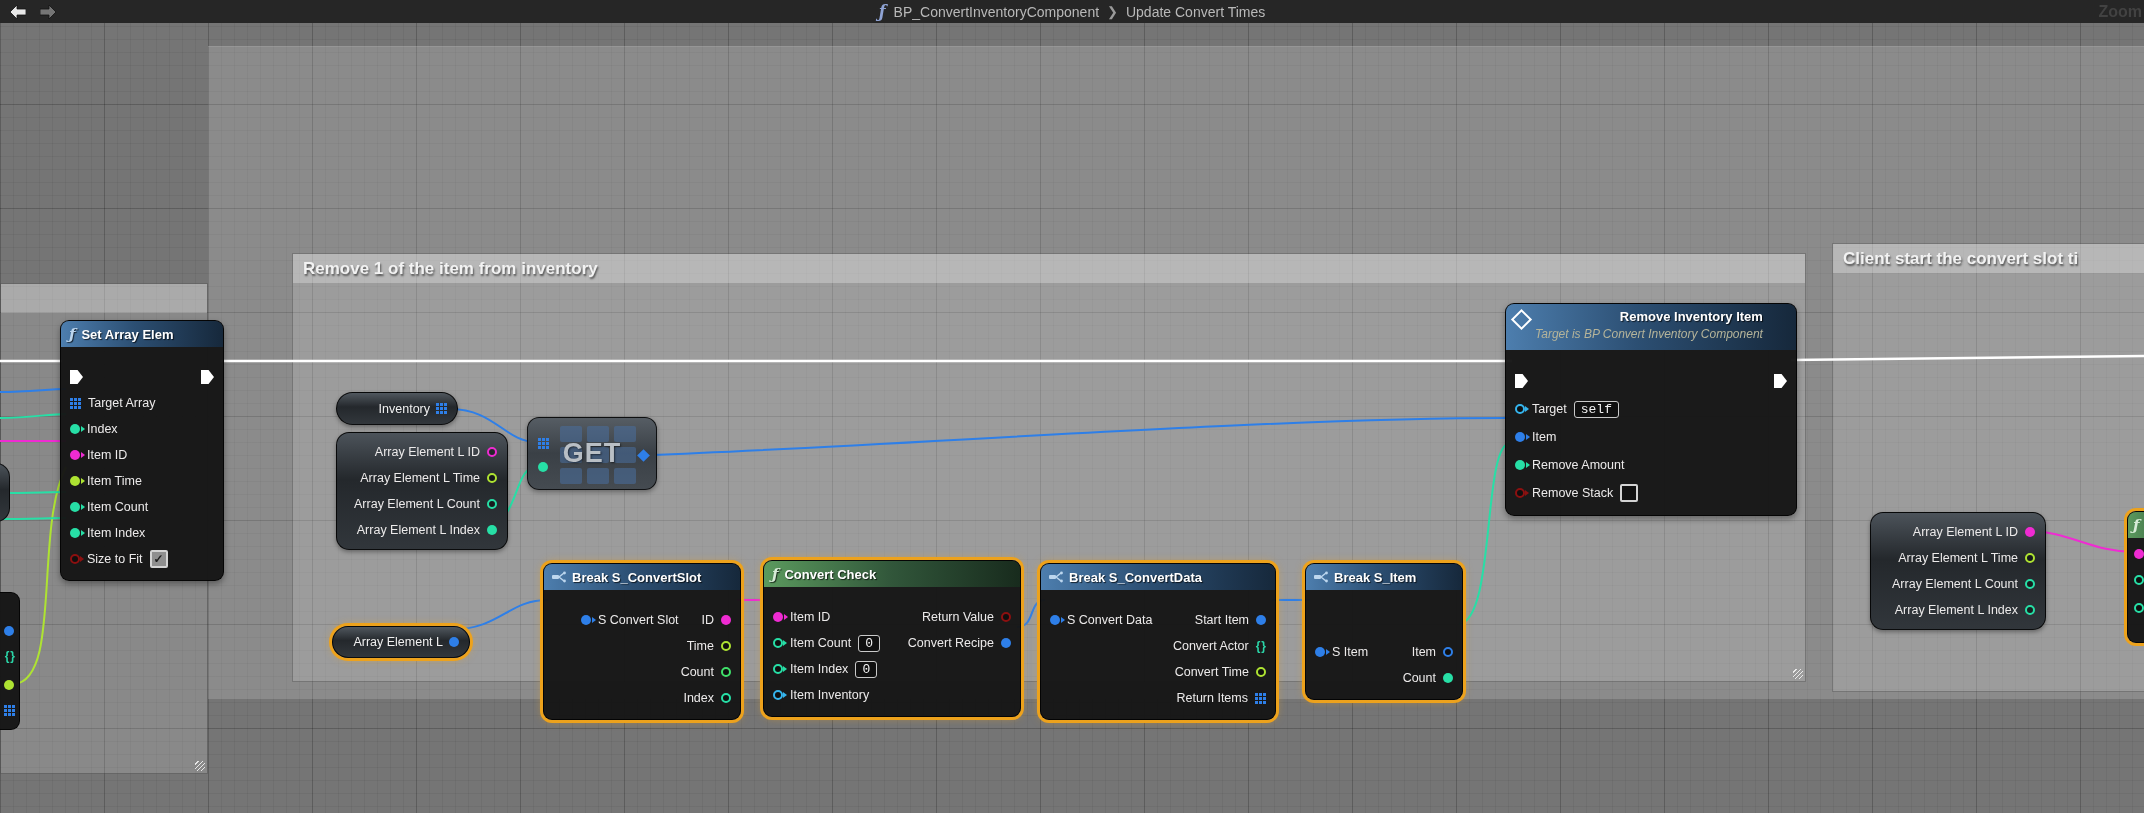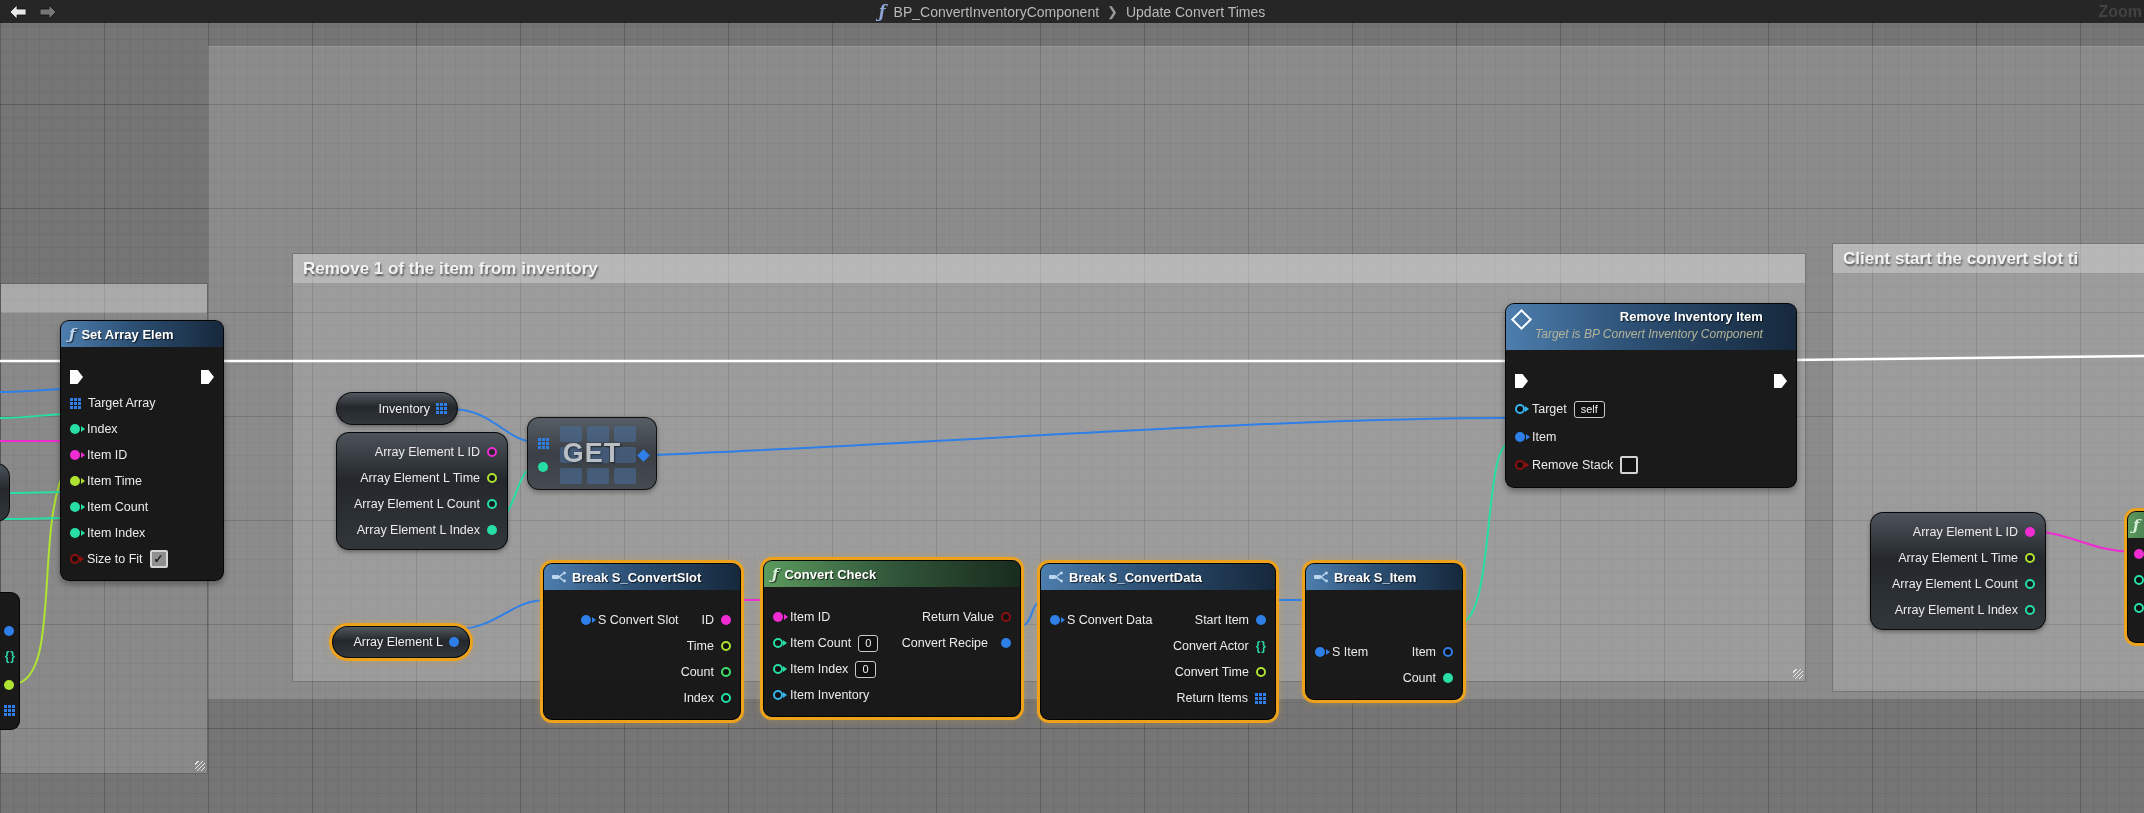--- a/index.html
+++ b/index.html
@@ -56,21 +56,21 @@
   .pin.hollow{border:2.5px solid var(--c);width:6px;height:6px;background:rgba(0,0,0,0.4);}
   .pin.hollow::after{left:8px;top:0px;}
   .pin.noarrow::after{display:none;}
   .execpin{width:13px;height:14px;background:#fff;flex:none;
            clip-path:polygon(0 0,58% 0,100% 50%,58% 100%,0 100%);}
   .gridpin{display:grid;grid-template-columns:repeat(3,3px);grid-auto-rows:3px;gap:1px;flex:none;}
   .gridpin i{background:var(--c);}
   .diamond-out{width:9px;height:9px;background:#2e7fe8;transform:rotate(45deg);flex:none;}
   .bracepin{color:#2bd6a8;font-weight:bold;font-size:12px;flex:none;}
   .valuebox{border:1.5px solid #c9c9c9;border-radius:3px;background:rgba(0,0,0,0.35);
-            color:#f0f0f0;font-size:11px;padding:0px 6px;line-height:15px;}
+            color:#f0f0f0;font-size:13px;padding:0px 6px;line-height:15px;font-family:Liberation Mono, monospace;}
   .checkbox{width:14px;height:14px;border:2px solid #d4d4d4;border-radius:2px;background:rgba(0,0,0,0.3);
             display:flex;align-items:center;justify-content:center;font-size:12px;color:#e8e8e8;}
   .checkbox.checked{background:#8f8f8f;color:#1d1d1d;font-weight:bold;}
   
   .capsule{position:absolute;z-index:4;border-radius:17px;border:1.5px solid rgba(0,0,0,0.85);
            background:linear-gradient(#50575e, #24282c 45%, #32373c);
            display:flex;align-items:center;justify-content:flex-end;gap:6px;
            padding:0 10px;color:#f0f0f0;font-size:12.5px;box-shadow:0 2px 4px rgba(0,0,0,0.35);}
   .capsule.selected{box-shadow:0 0 0 3px #eda21c,0 0 10px rgba(237,162,28,0.7);justify-content:flex-end;}
   .getterbox{position:absolute;z-index:4;border-radius:13px;border:1.5px solid rgba(0,0,0,0.85);
@@ -300,21 +300,21 @@
           <span>Return Value</span>
           <span class="pin hollow noarrow" style="--c:#8c1010"></span>
         </span>
       </div>
       <div class="row" style="justify-content:space-between;">
         <span style="display:flex;align-items:center;gap:7px;">
           <span class="pin hollow" style="--c:#27dfa6"></span>
           <span>Item Count</span>
           <span class="valuebox">0</span>
         </span>
-        <span style="display:flex;align-items:center;gap:13px;">
+        <span style="display:flex;align-items:center;gap:7px;">
           <span>Convert Recipe</span>
           <span class="pin solid noarrow" style="--c:#2e7fe8"></span>
         </span>
       </div>
       <div class="row">
         <span class="pin hollow" style="--c:#27dfa6"></span>
         <span>Item Index</span>
         <span class="valuebox">0</span>
       </div>
       <div class="row">
@@ -412,20 +412,24 @@
         <span class="execpin"></span>
       </div>
       <div class="row" style="height:28px;">
         <span class="pin hollow" style="--c:#35b5ee"></span>
         <span>Target</span>
         <span class="valuebox">self</span>
       </div>
       <div class="row" style="height:28px;">
           <span class="pin solid" style="--c:#2e7fe8"></span>
           <span>Item</span>
+        </div>
+      <div class="row" style="height:28px;">
+          <span class="pin solid" style="--c:#27dfa6"></span>
+          <span>Remove Amount</span>
         </div>
       <div class="row" style="height:28px;">
         <span class="pin hollow" style="--c:#8c1010"></span>
         <span>Remove Stack</span>
         <span class="checkbox"></span>
       </div>
     </div>
   </div>
 
   <div class="getterbox" style="left:1870px;top:512px;width:158px;">

